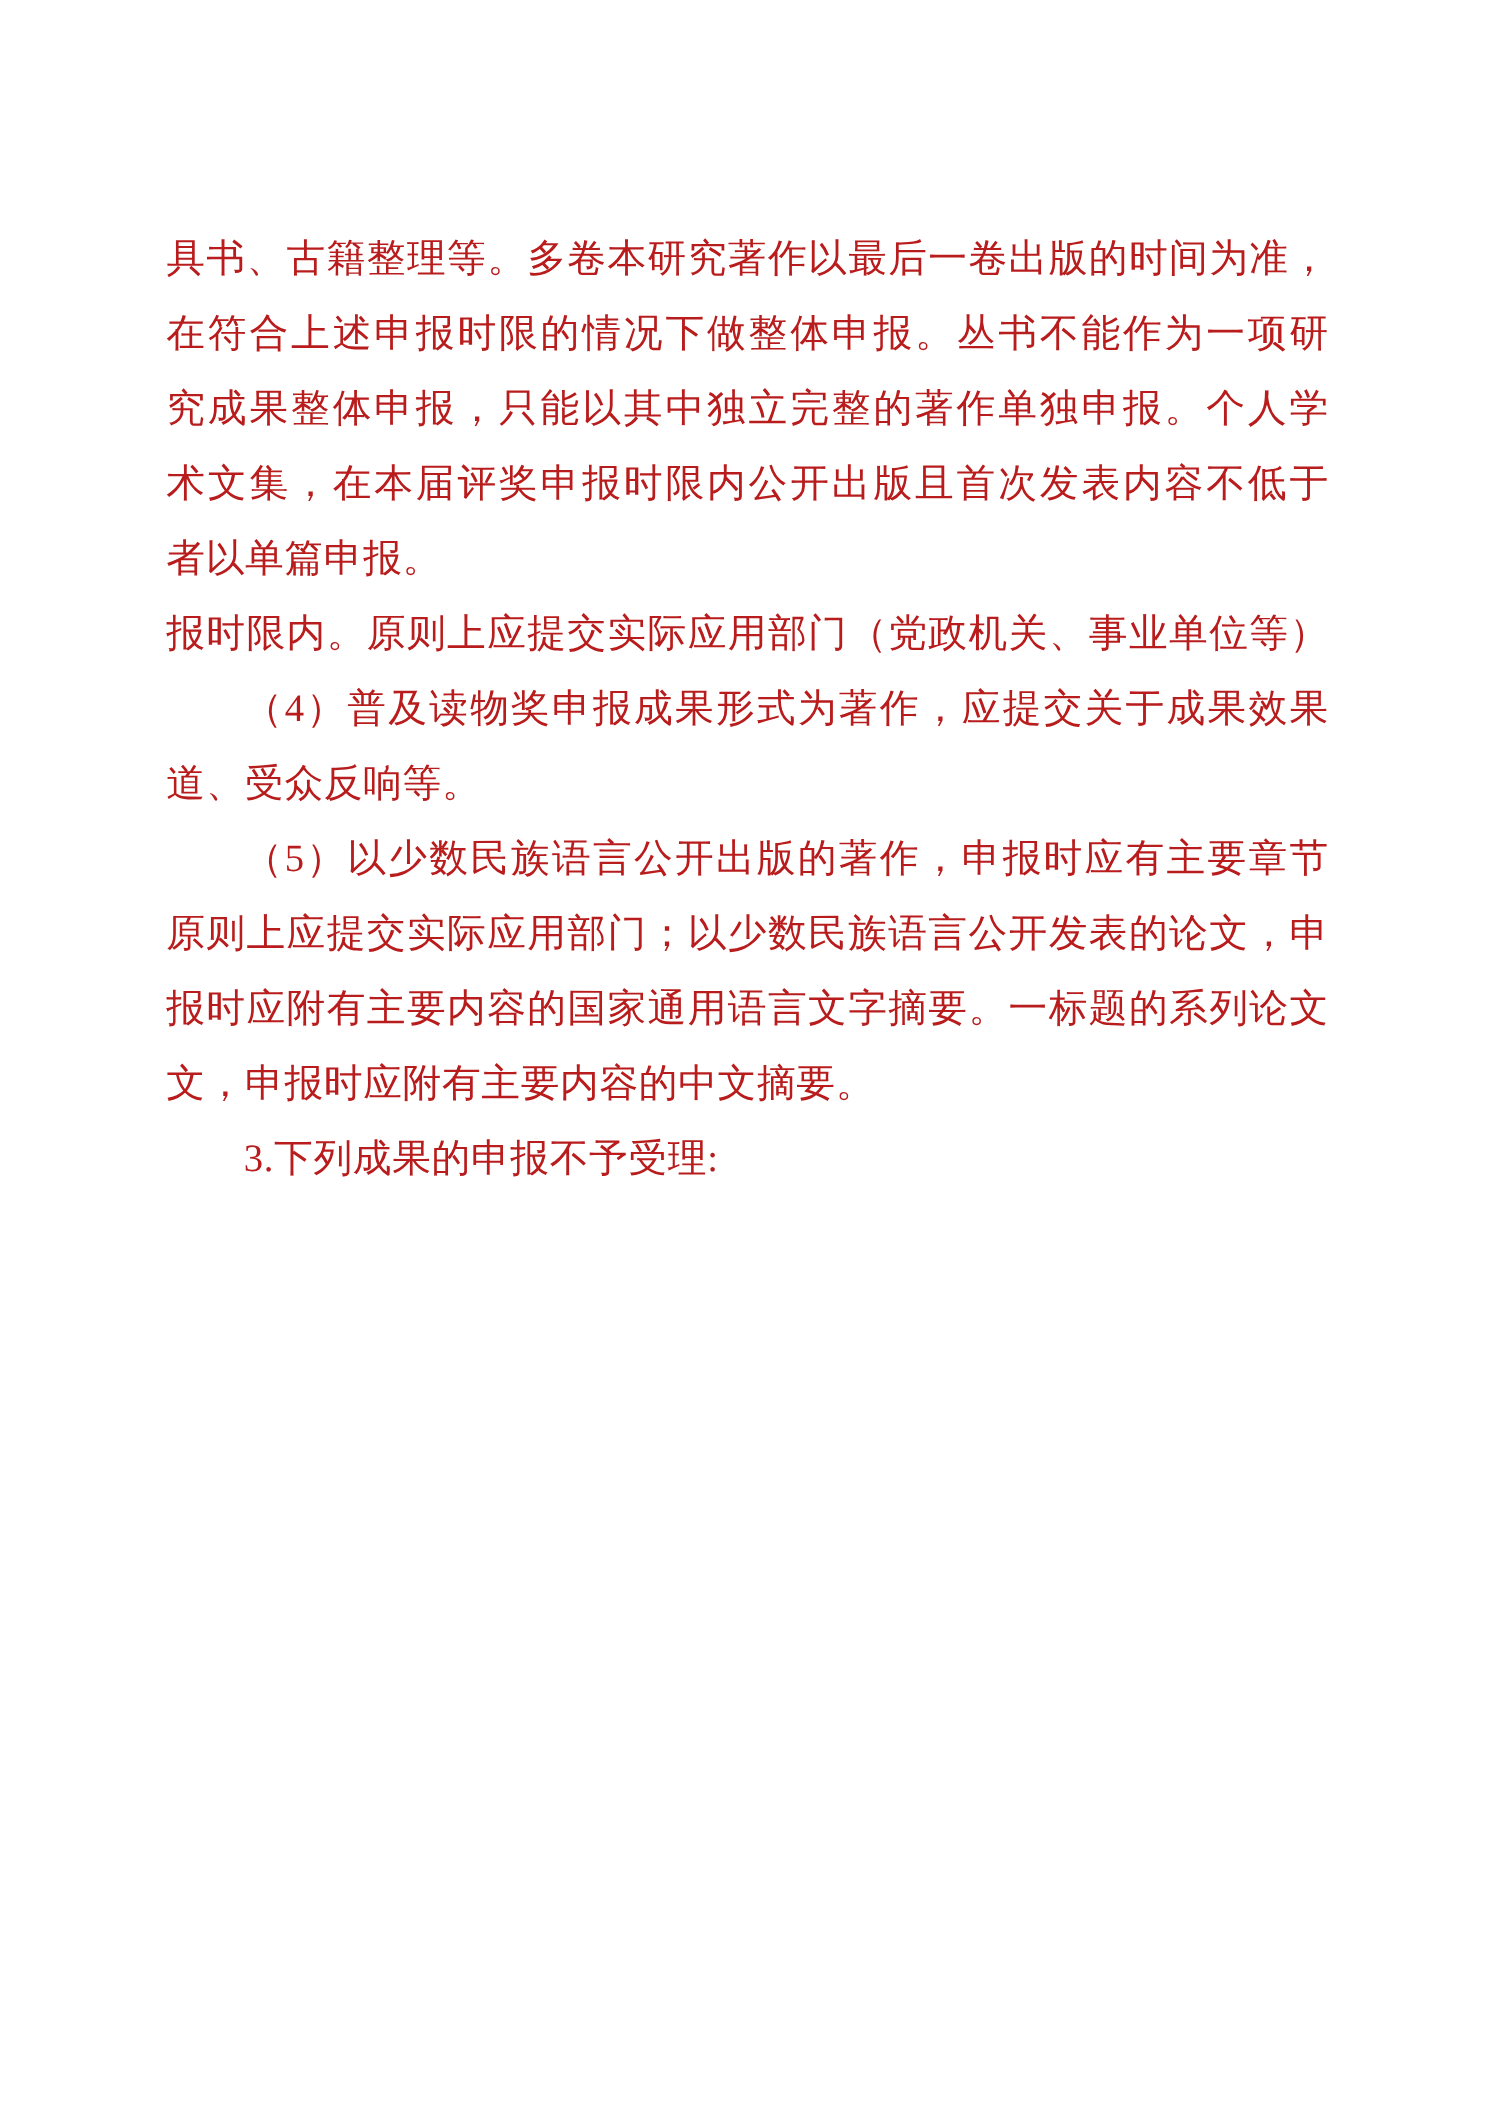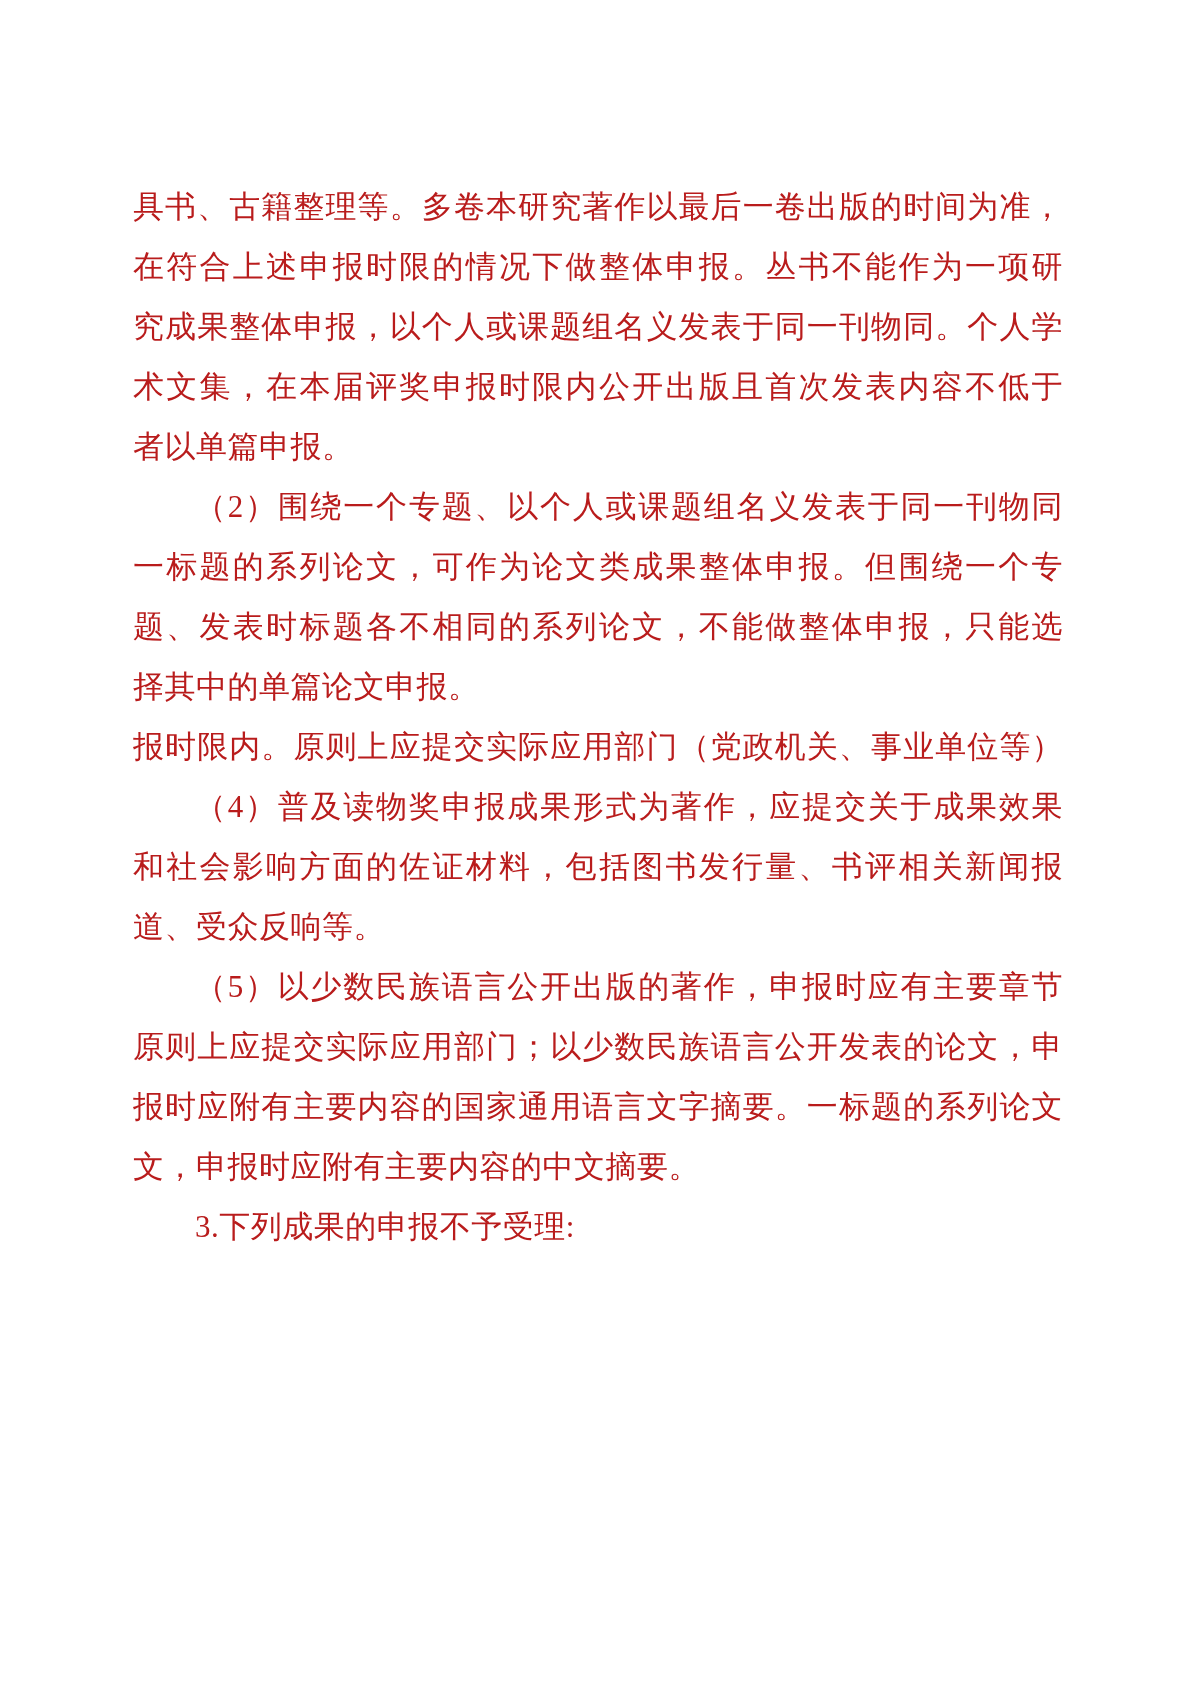--- a/index.html
+++ b/index.html
@@ -52,39 +52,32 @@
 </style>
 </head>
 <body>
 
 <div class="page">
   <div class="body-text">
 
     <div class="para">
       <div class="line">具书、古籍整理等。多卷本研究著作以最后一卷出版的时间为准，</div>
       <div class="line">在符合上述申报时限的情况下做整体申报。丛书不能作为一项研</div>
-      <div class="line">究成果整体申报，以个人或课题组名义发表于同一刊物同。个人学</div>
+      <div class="line">究成果整体申报，只能以其中独立完整的著作单独申报。个人学</div>
       <div class="line">术文集，在本届评奖申报时限内公开出版且首次发表内容不低于</div>
       <div class="line end">者以单篇申报。</div>
     </div>
 
-    <div class="para">
-      <div class="line ind">（2）围绕一个专题、以个人或课题组名义发表于同一刊物同</div>
-      <div class="line">一标题的系列论文，可作为论文类成果整体申报。但围绕一个专</div>
-      <div class="line">题、发表时标题各不相同的系列论文，不能做整体申报，只能选</div>
-      <div class="line end">择其中的单篇论文申报。</div>
-    </div>
 
     <div class="para">
       <div class="line">报时限内。原则上应提交实际应用部门（党政机关、事业单位等）</div>
     </div>
 
     <div class="para">
       <div class="line ind">（4）普及读物奖申报成果形式为著作，应提交关于成果效果</div>
-      <div class="line">和社会影响方面的佐证材料，包括图书发行量、书评相关新闻报</div>
       <div class="line end">道、受众反响等。</div>
     </div>
 
     <div class="para">
       <div class="line ind">（5）以少数民族语言公开出版的著作，申报时应有主要章节</div>
       <div class="line">原则上应提交实际应用部门；以少数民族语言公开发表的论文，申</div>
       <div class="line">报时应附有主要内容的国家通用语言文字摘要。一标题的系列论文</div>
       <div class="line end">文，申报时应附有主要内容的中文摘要。</div>
     </div>
 

